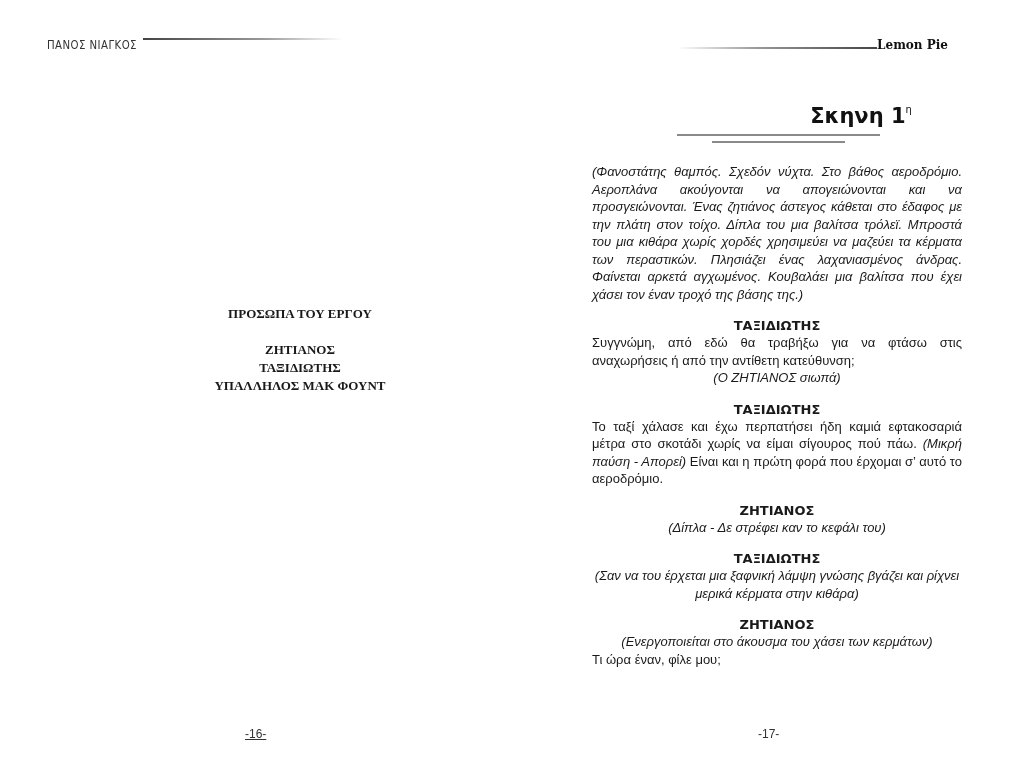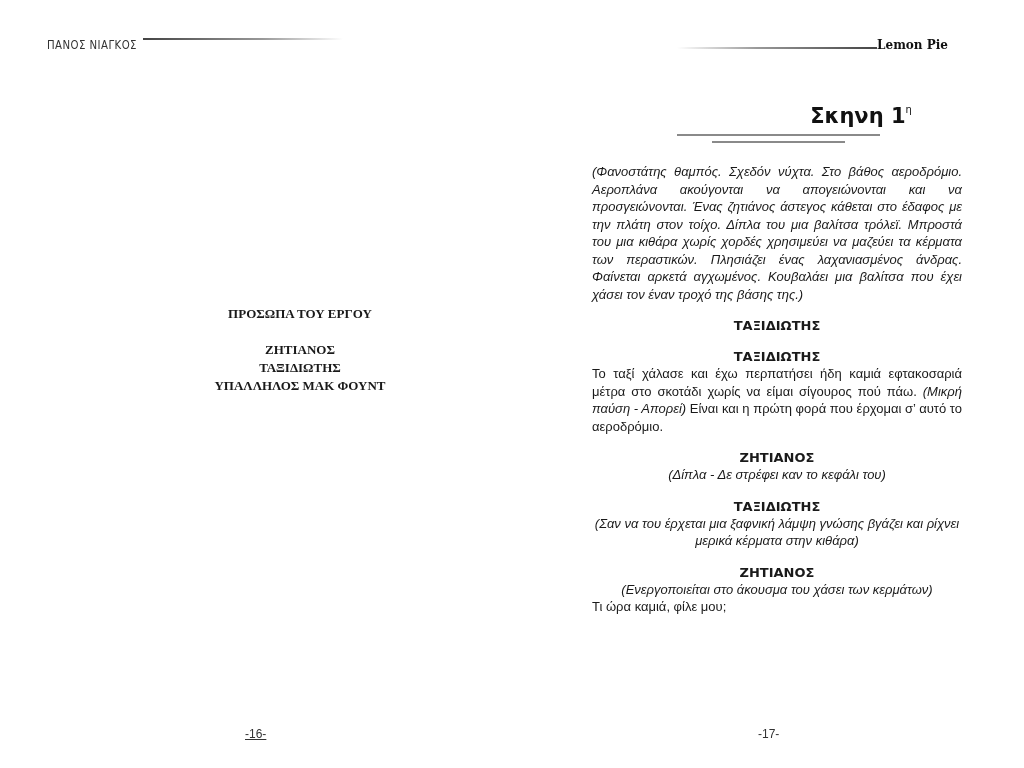--- a/index.html
+++ b/index.html
@@ -93,29 +93,31 @@
   <div class="scene-title">
     <span>Σκηνη 1</span><sup>η</sup>
   </div>
   <div class="scene-rule1"></div>
   <div class="scene-rule2"></div>
 
   <div class="text">
     <p class="stage">(Φανοστάτης θαμπός. Σχεδόν νύχτα. Στο βάθος αεροδρόμιο. Αεροπλάνα ακούγονται να απογειώνονται και να προσγειώνονται. Ένας ζητιάνος άστεγος κάθεται στο έδαφος με την πλάτη στον τοίχο. Δίπλα του μια βαλίτσα τρόλεϊ. Μπροστά του μια κιθάρα χωρίς χορδές χρησιμεύει να μαζεύει τα κέρματα των περαστικών. Πλησιάζει ένας λαχανιασμένος άνδρας. Φαίνεται αρκετά αγχωμένος. Κουβαλάει μια βαλίτσα που έχει χάσει τον έναν τροχό της βάσης της.)</p>
 
     <div class="speaker">ΤΑΞΙΔΙΩΤΗΣ</div>
+    <p>Συγγνώμη, από εδώ θα τραβήξω για να φτάσω στις αναχωρήσεις ή από την αντίθετη κατεύθυνση;</p>
+    <p class="stage center">(Ο ΖΗΤΙΑΝΟΣ σιωπά)</p>
 
     <div class="speaker">ΤΑΞΙΔΙΩΤΗΣ</div>
     <p><span>Το ταξί χάλασε και έχω περπατήσει ήδη καμιά εφτακοσαριά μέτρα στο σκοτάδι χωρίς να είμαι σίγουρος πού πάω.</span> <span class="stage">(Μικρή παύση - Απορεί)</span> <span>Είναι και η πρώτη φορά που έρχομαι σ’ αυτό το αεροδρόμιο.</span></p>
 
     <div class="speaker">ΖΗΤΙΑΝΟΣ</div>
     <p class="stage center">(Δίπλα - Δε στρέφει καν το κεφάλι του)</p>
 
     <div class="speaker">ΤΑΞΙΔΙΩΤΗΣ</div>
     <p class="stage center">(Σαν να του έρχεται μια ξαφνική λάμψη γνώσης βγάζει και ρίχνει μερικά κέρματα στην κιθάρα)</p>
 
     <div class="speaker">ΖΗΤΙΑΝΟΣ</div>
     <p class="stage center">(Ενεργοποιείται στο άκουσμα του χάσει των κερμάτων)</p>
-    <p>Τι ώρα καμιά, φίλε μου;</p>
+    <p>Τι ώρα έναν, φίλε μου;</p>
   </div>
 
   <div class="pnum pnum-right">-17-</div>
 </div>
 
 </body></html>

